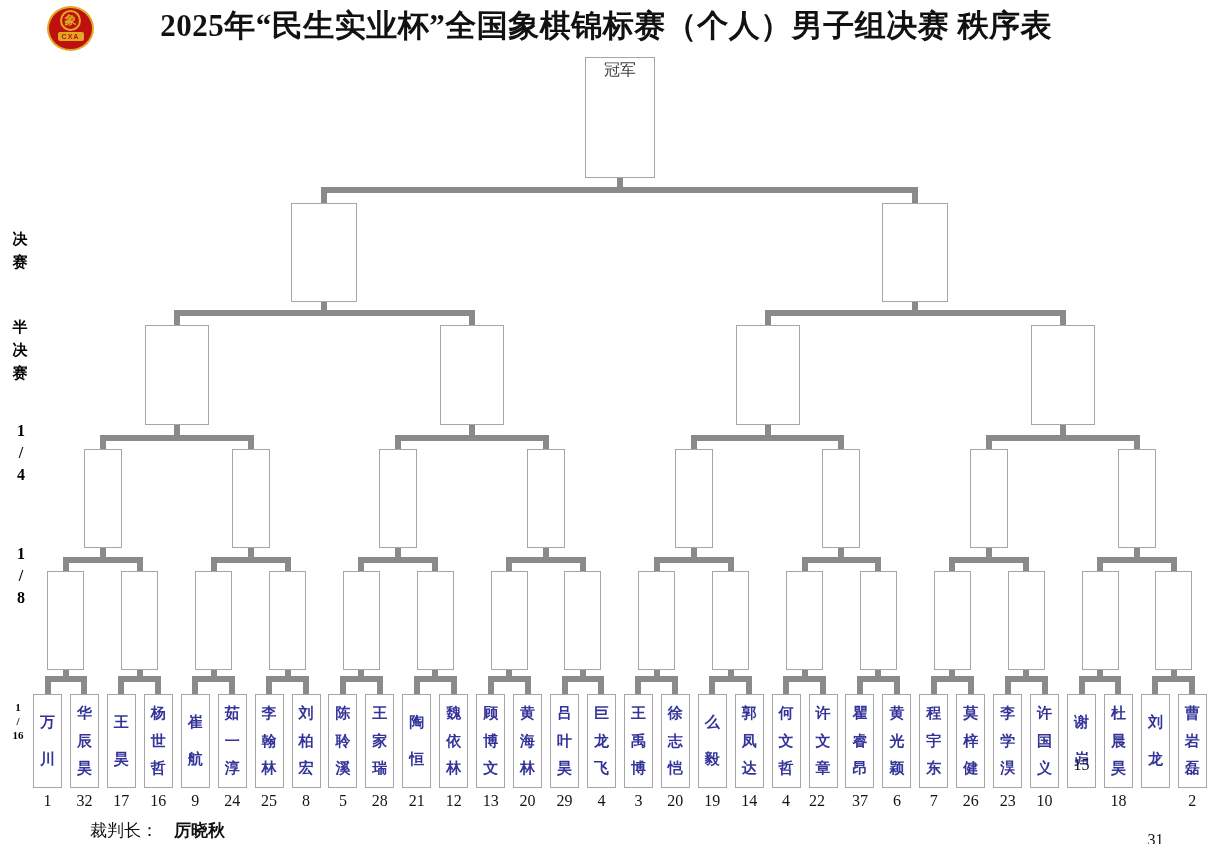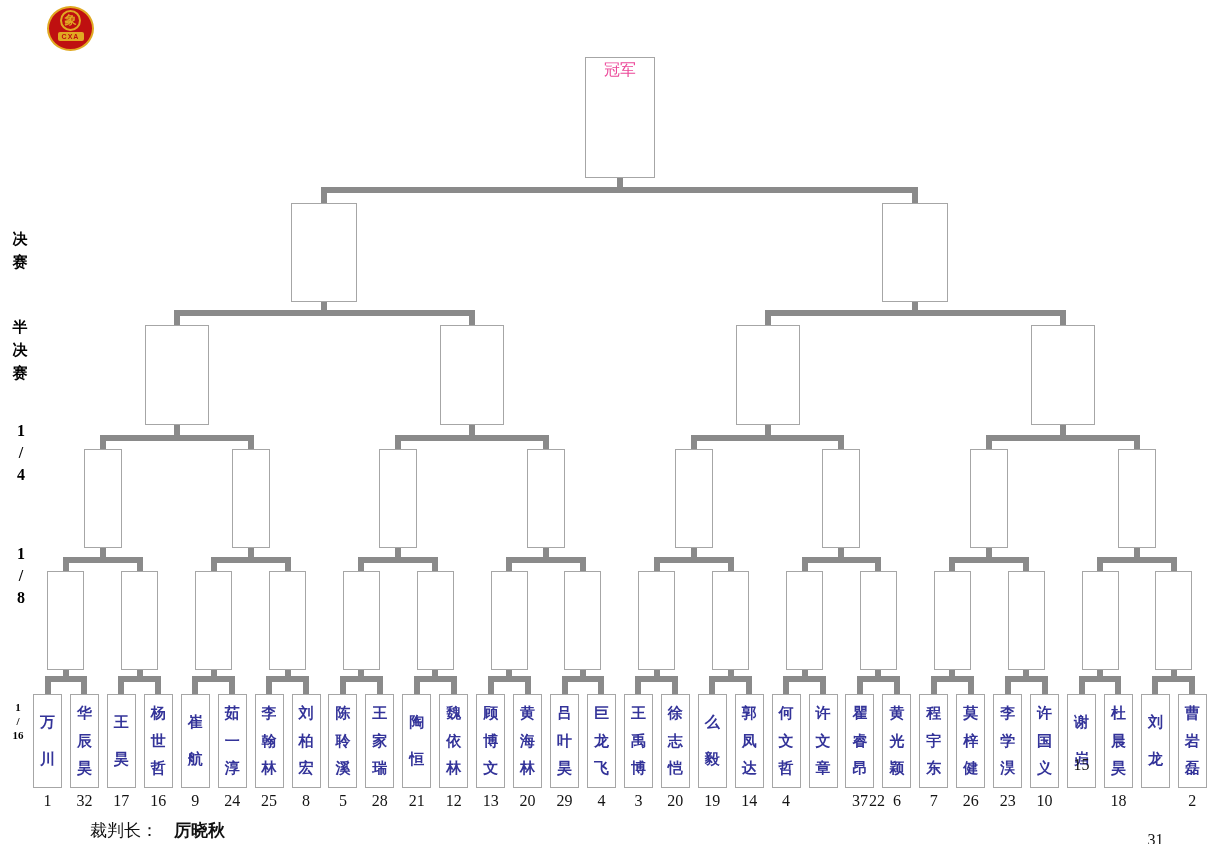--- a/index.html
+++ b/index.html
@@ -15,37 +15,38 @@
         box-sizing:border-box;font-weight:bold;}
   .logo-cxa{width:26px;margin:1px auto 0;background:var(--logo-gold);color:var(--logo-red);
         font-size:7px;font-weight:bold;text-align:center;border-radius:2px;line-height:9px;
         letter-spacing:1px;font-family:"Liberation Sans",sans-serif;}
   
   .box{position:absolute;background:#fff;border:1px solid var(--box-border);box-sizing:border-box;z-index:2;}
   .line{position:absolute;background:var(--connector-gray);z-index:1;}
   .pname{height:100%;display:flex;flex-direction:column;justify-content:space-evenly;align-items:center;
          color:var(--name-blue);font-size:15px;font-weight:bold;}
   .seed{position:absolute;text-align:center;font-size:16px;color:#141414;z-index:2;}
-  .champ-label{text-align:center;padding-top:2px;font-size:16px;color:#ec4899;}
+  .champ-label{text-align:center;padding-top:2px;font-size:16px;color:#404040;}
   .rlabel{position:absolute;width:28px;text-align:center;font-weight:bold;color:#000;z-index:2;}
   
   .referee{position:absolute;left:90px;top:819px;font-size:17px;}
   .referee .name{font-weight:bold;margin-left:16px;}
   .event{position:absolute;right:30px;top:821px;font-size:16px;}
 </style>
 </head>
 <body>
 
 <div id="canvas">
 
   <div class="logo">
     <div class="logo-piece">象</div>
     <div class="logo-cxa">CXA</div>
   </div>
 
+  <h1 class="title" style="margin:0;">2025年“民生实业杯”全国象棋锦标赛（个人）男子组决赛 秩序表</h1>
 
   <div id="bracket">
       <div class="line" style="left: 44.5px; top: 676px; width: 42.93px; height: 6px;"></div>
       <div class="line" style="left: 44.5px; top: 682px; width: 6px; height: 12px;"></div>
       <div class="line" style="left: 81.43px; top: 682px; width: 6px; height: 12px;"></div>
       <div class="line" style="left: 62.965px; top: 670px; width: 6px; height: 6px;"></div>
       <div class="line" style="left: 118.36px; top: 676px; width: 42.93px; height: 6px;"></div>
       <div class="line" style="left: 118.36px; top: 682px; width: 6px; height: 12px;"></div>
       <div class="line" style="left: 155.29px; top: 682px; width: 6px; height: 12px;"></div>
       <div class="line" style="left: 136.825px; top: 670px; width: 6px; height: 6px;"></div>
@@ -328,21 +329,21 @@
         </div>
       </div>
       <div class="seed" style="left: 768.1px; top: 792px; width: 36px;">4</div>
       <div class="box" style="left: 808.53px; top: 694px; width: 29px; height: 94px;">
         <div class="pname">
           <span>许</span>
           <span>文</span>
           <span>章</span>
         </div>
       </div>
-      <div class="seed" style="left: 849px; top: 792px; width: 36px; text-align: right;">22</div>
+      <div class="seed" style="left: 799px; top: 792px; width: 36px;">22</div>
       <div class="box" style="left: 845.46px; top: 694px; width: 29px; height: 94px;">
         <div class="pname">
           <span>瞿</span>
           <span>睿</span>
           <span>昂</span>
         </div>
       </div>
       <div class="seed" style="left: 841.96px; top: 792px; width: 36px;">37</div>
       <div class="box" style="left: 882.39px; top: 694px; width: 29px; height: 94px;">
         <div class="pname">

